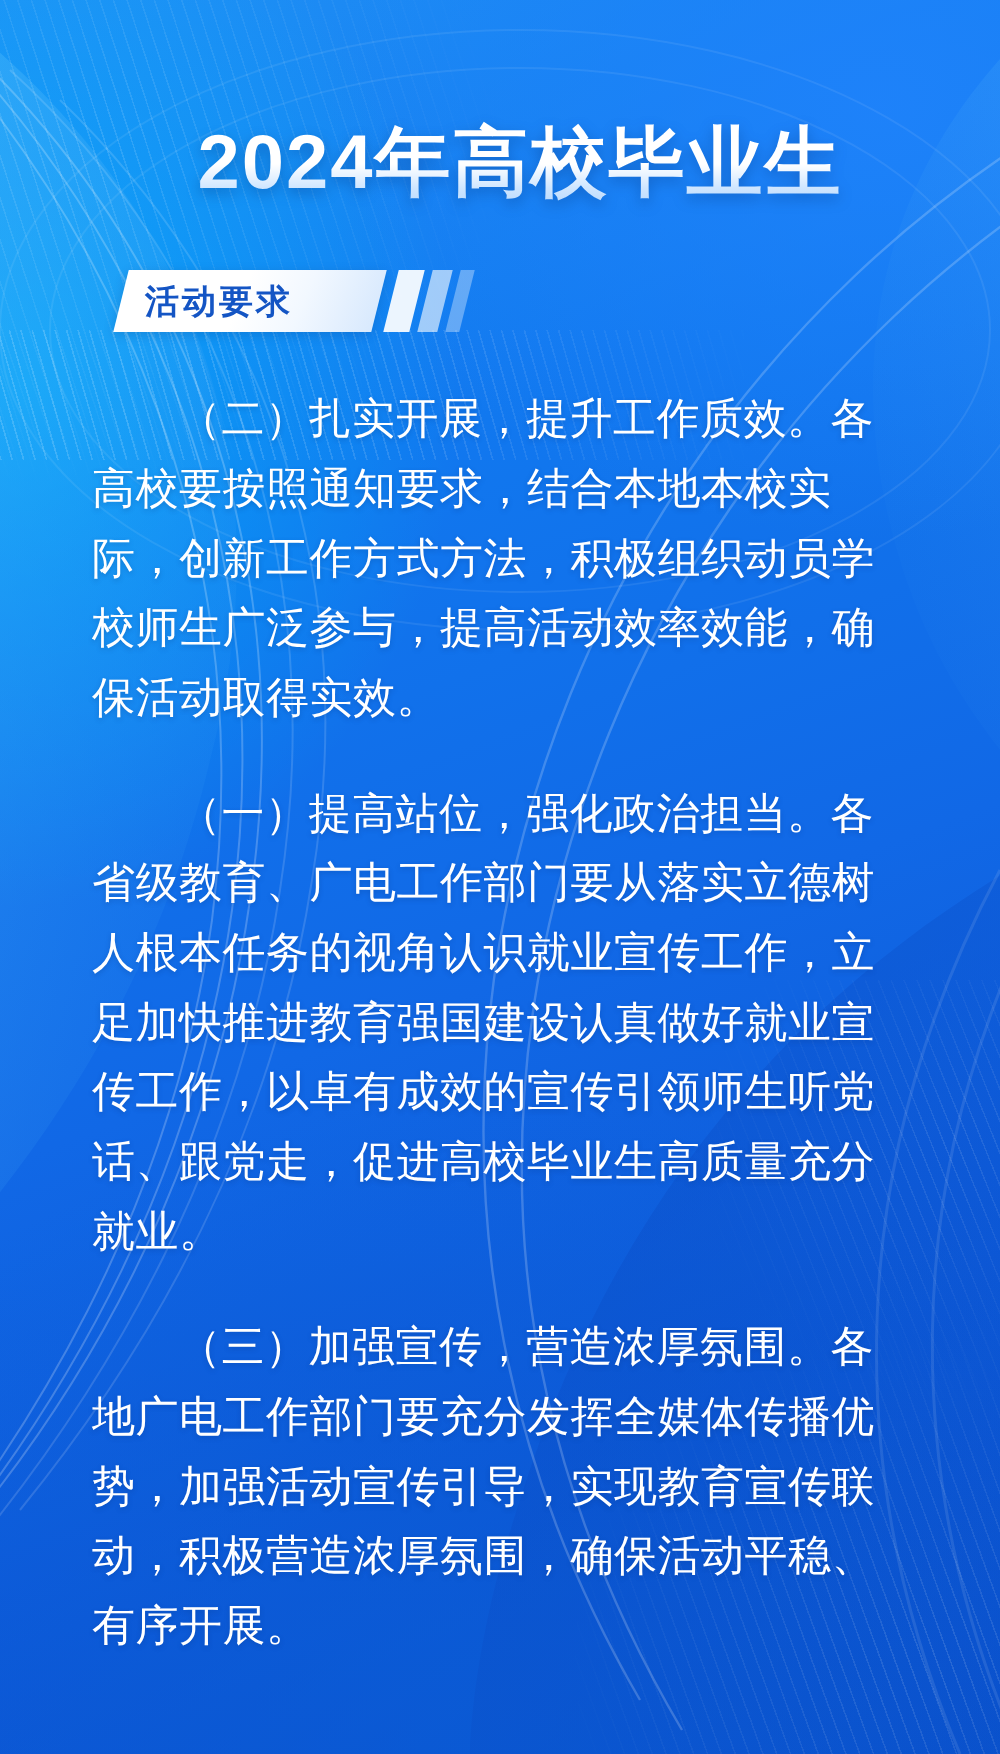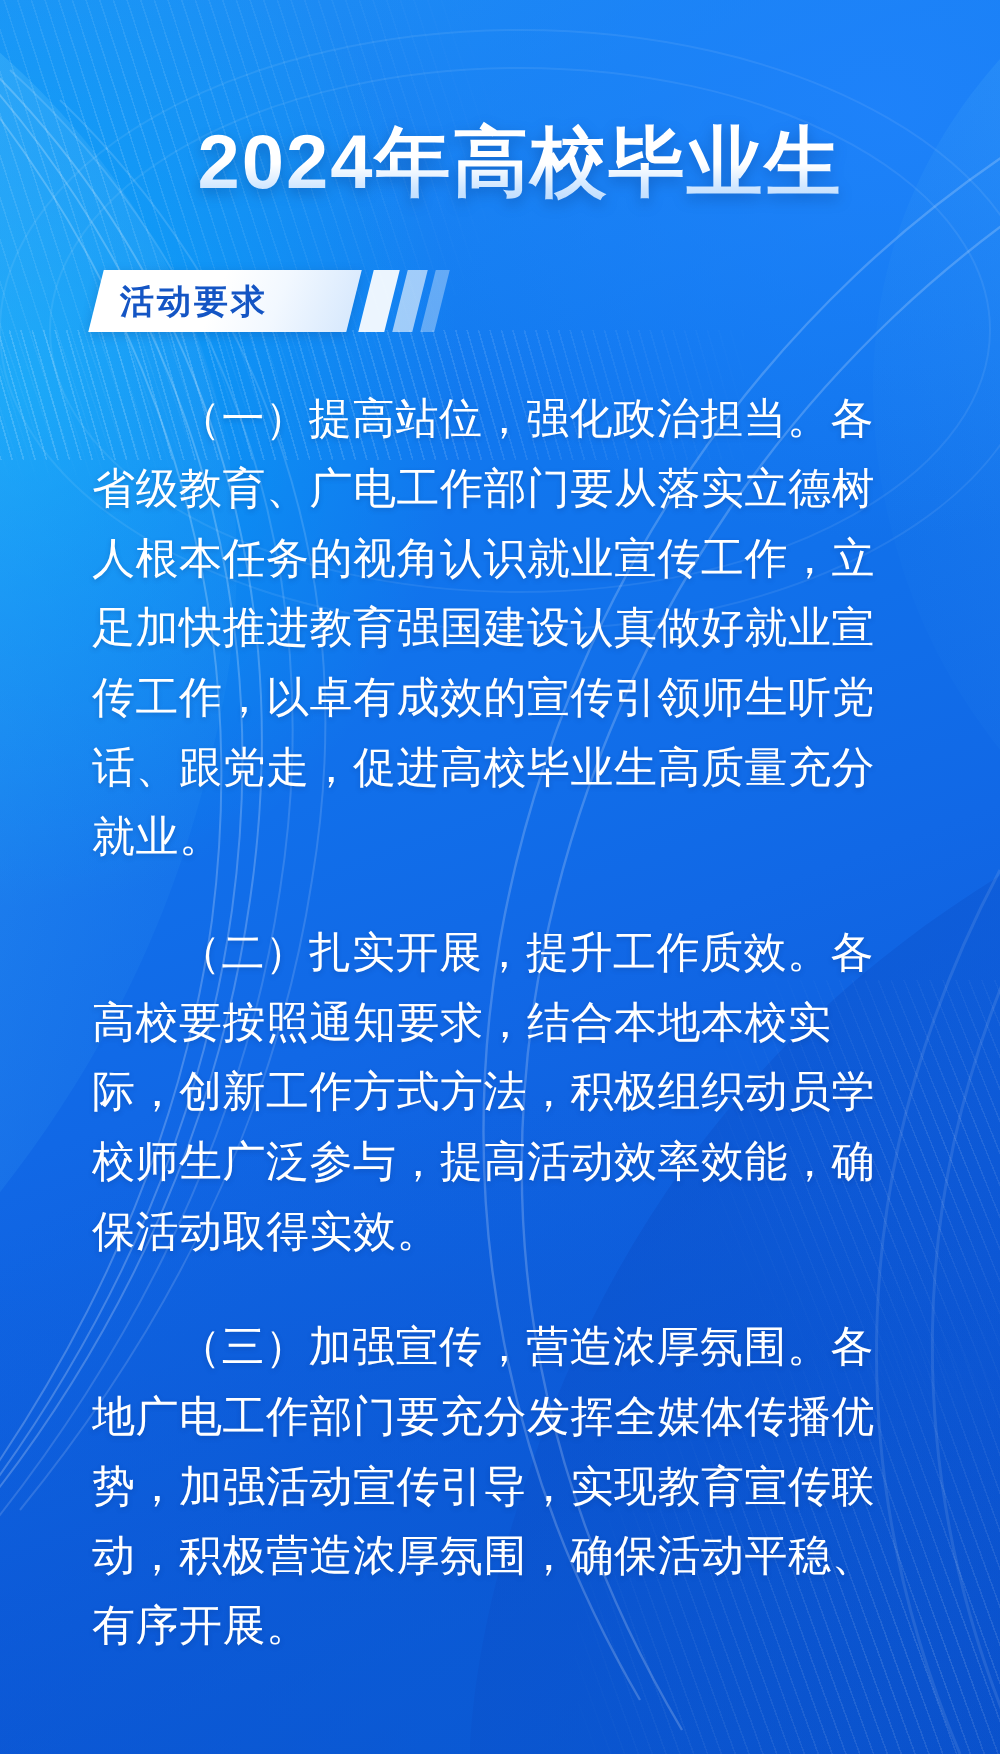--- a/index.html
+++ b/index.html
@@ -111,20 +111,21 @@
     filter: drop-shadow(0 5px 7px rgba(3,48,120,0.35));
     white-space: nowrap;
   }
 
   
   .badge-row {
     position: relative;
     z-index: 5;
     margin-top: 58px;
     height: 62px;
+    margin-left: 25px;
   }
   .badge {
     position: absolute;
     left: 96px;
     top: 0;
     height: 62px;
     width: 258px;
     background: linear-gradient(100deg, #ffffff 0%, #ffffff 46%, #f2f8ff 70%, #d8e9fd 100%);
     transform: skewX(-14deg);
     box-shadow: 0 3px 10px rgba(2,40,105,0.18);
@@ -235,18 +236,18 @@
 
   <div class="badge-row">
     <div class="badge"></div>
     <div class="badge-stripe s1"></div>
     <div class="badge-stripe s2"></div>
     <div class="badge-stripe s3"></div>
     <div class="badge-text">活动要求</div>
   </div>
 
   <div class="content">
+    <p class="para">（二）扎实开展，提升工作质效。各高校要按照通知要求，结合本地本校实际，创新工作方式方法，积极组织动员学校师生广泛参与，提高活动效率效能，确保活动取得实效。</p>
     <p class="para">（一）提高站位，强化政治担当。各省级教育、广电工作部门要从落实立德树人根本任务的视角认识就业宣传工作，立足加快推进教育强国建设认真做好就业宣传工作，以卓有成效的宣传引领师生听党话、跟党走，促进高校毕业生高质量充分就业。</p>
-    <p class="para">（二）扎实开展，提升工作质效。各高校要按照通知要求，结合本地本校实际，创新工作方式方法，积极组织动员学校师生广泛参与，提高活动效率效能，确保活动取得实效。</p>
     <p class="para">（三）加强宣传，营造浓厚氛围。各地广电工作部门要充分发挥全媒体传播优势，加强活动宣传引导，实现教育宣传联动，积极营造浓厚氛围，确保活动平稳、有序开展。</p>
   </div>
 
 </div>
 
 </body></html>

